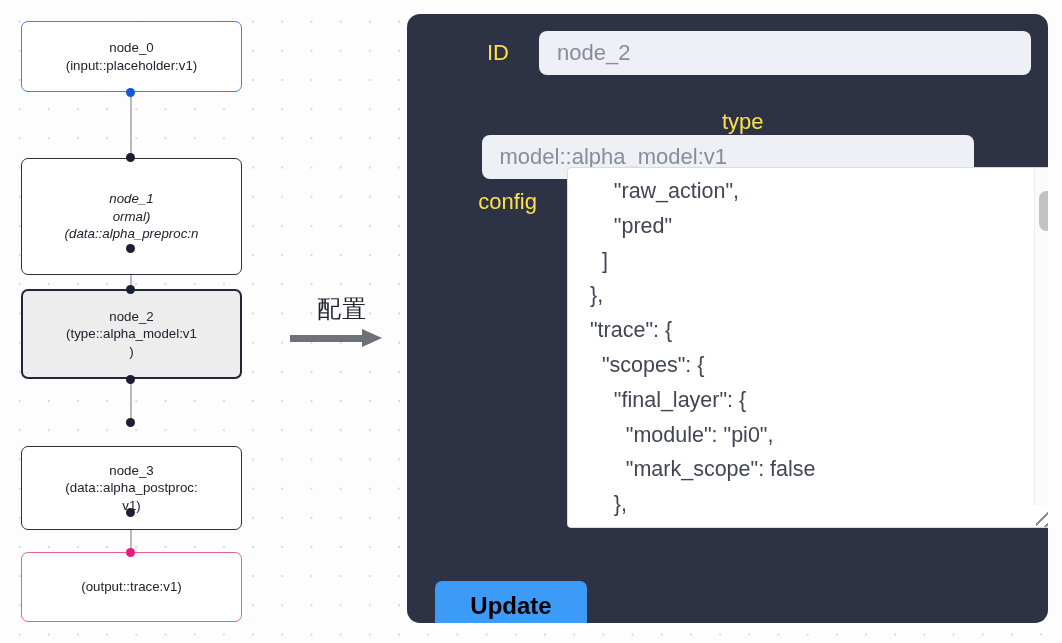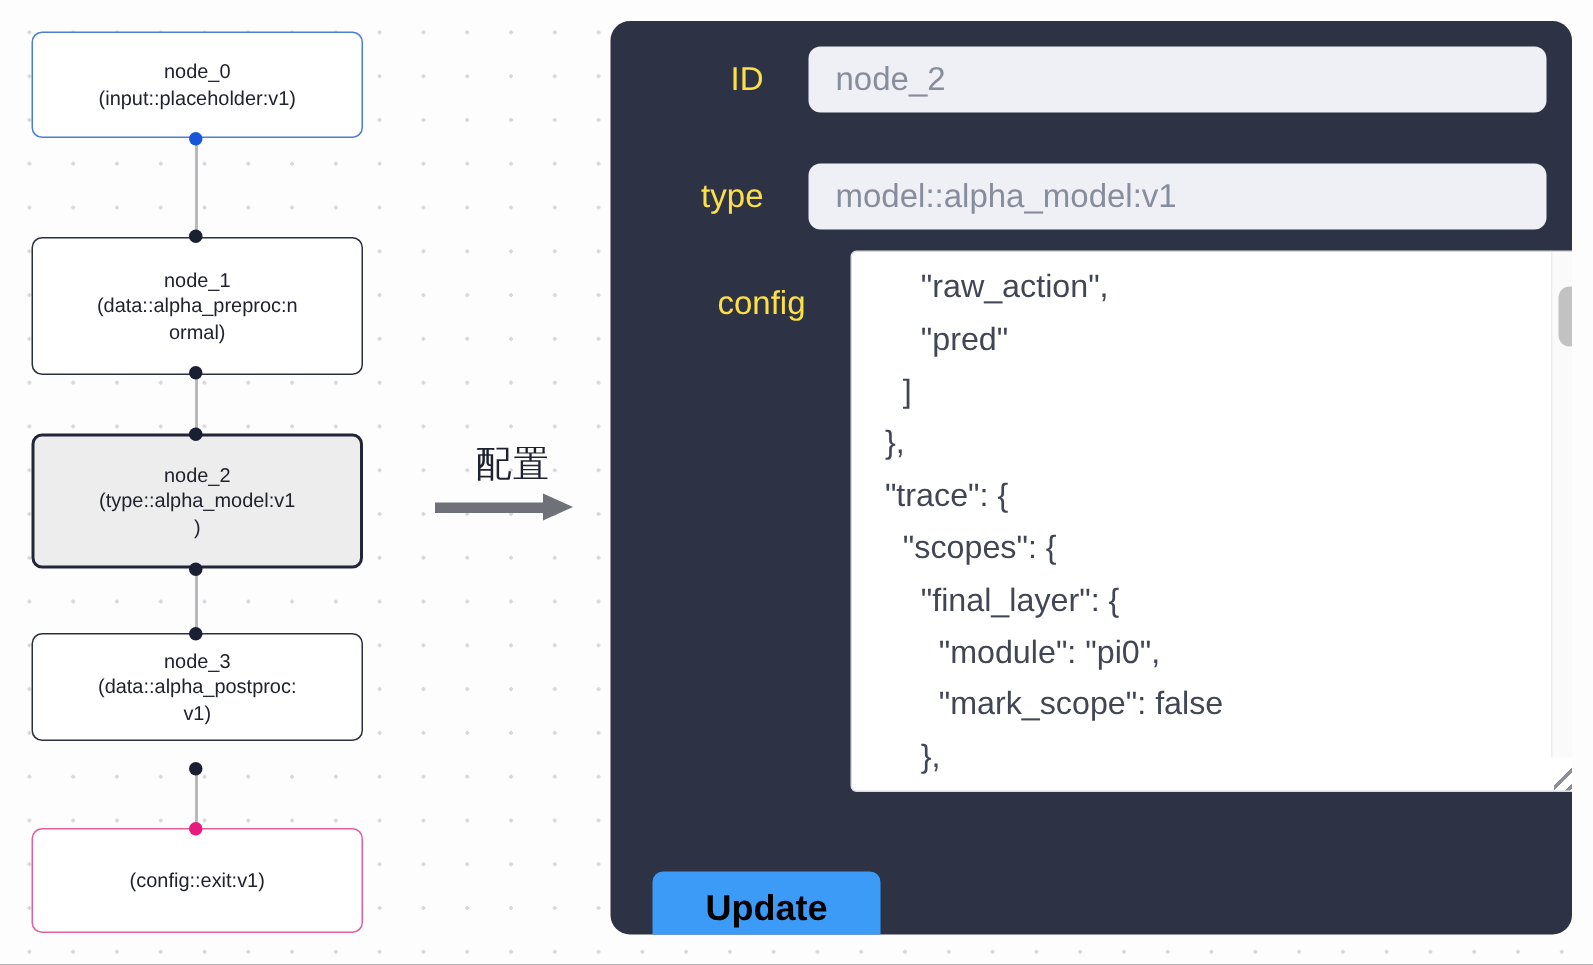--- a/index.html
+++ b/index.html
@@ -156,21 +156,21 @@
     font-family: "Liberation Sans", sans-serif;
     font-size: 22px;
     padding: 0 18px;
     height: 44px;
     line-height: 44px;
     width: 492px;
     outline: none;
   }
 
   #row-id   { top: 17px; }
-  #row-type { top: 95px; }
+  #row-type { top: 95px; flex-direction: column; }
 
   #row-config {
     top: 153px;
     align-items: flex-start;
     padding-left: 28px;
   }
   #row-config .field-label { margin-top: 22px; }
 
   #config-textarea-wrap {
     position: relative;
@@ -248,40 +248,40 @@
     <div class="edge" style="top:92px;height:65px;"></div>
     <div class="edge" style="top:248px;height:41px;"></div>
     <div class="edge" style="top:379px;height:43px;"></div>
     <div class="edge" style="top:512px;height:40px;"></div>
 
     <div class="node variant-input" style="top:21px;height:71px;">
       <span class="nl">node_0</span>
       <span class="nl">(input::placeholder:v1)</span>
     </div>
 
-    <div class="node" style="top:158px;height:92px;">
+    <div class="node" style="top:158px;height:117px;font-style:italic;">
       <span class="nl">node_1</span>
+      <span class="nl">ormal)</span>
       <span class="nl">(data::alpha_preproc:n</span>
-      <span class="nl">ormal)</span>
     </div>
 
     <div class="node variant-selected" style="top:289px;height:90px;">
       <span class="nl">node_2</span>
       <span class="nl">(type::alpha_model:v1</span>
       <span class="nl">)</span>
     </div>
 
-    <div class="node" style="top:422px;height:72px;align-items:center;">
+    <div class="node" style="top:446px;height:84px;align-items:center;">
       <span class="nl">node_3</span>
       <span class="nl">(data::alpha_postproc:</span>
       <span class="nl">v1)</span>
     </div>
 
     <div class="node variant-output" style="top:552px;height:70px;">
-      <span class="nl">(config::exit:v1)</span>
+      <span class="nl">(output::trace:v1)</span>
     </div>
 
     <div class="port port-blue" style="top:88px;"></div>
     <div class="port" style="top:153px;"></div>
     <div class="port" style="top:244px;"></div>
     <div class="port" style="top:285px;"></div>
     <div class="port" style="top:375px;"></div>
     <div class="port" style="top:418px;"></div>
     <div class="port" style="top:508px;"></div>
     <div class="port port-pink" style="top:548px;"></div>

